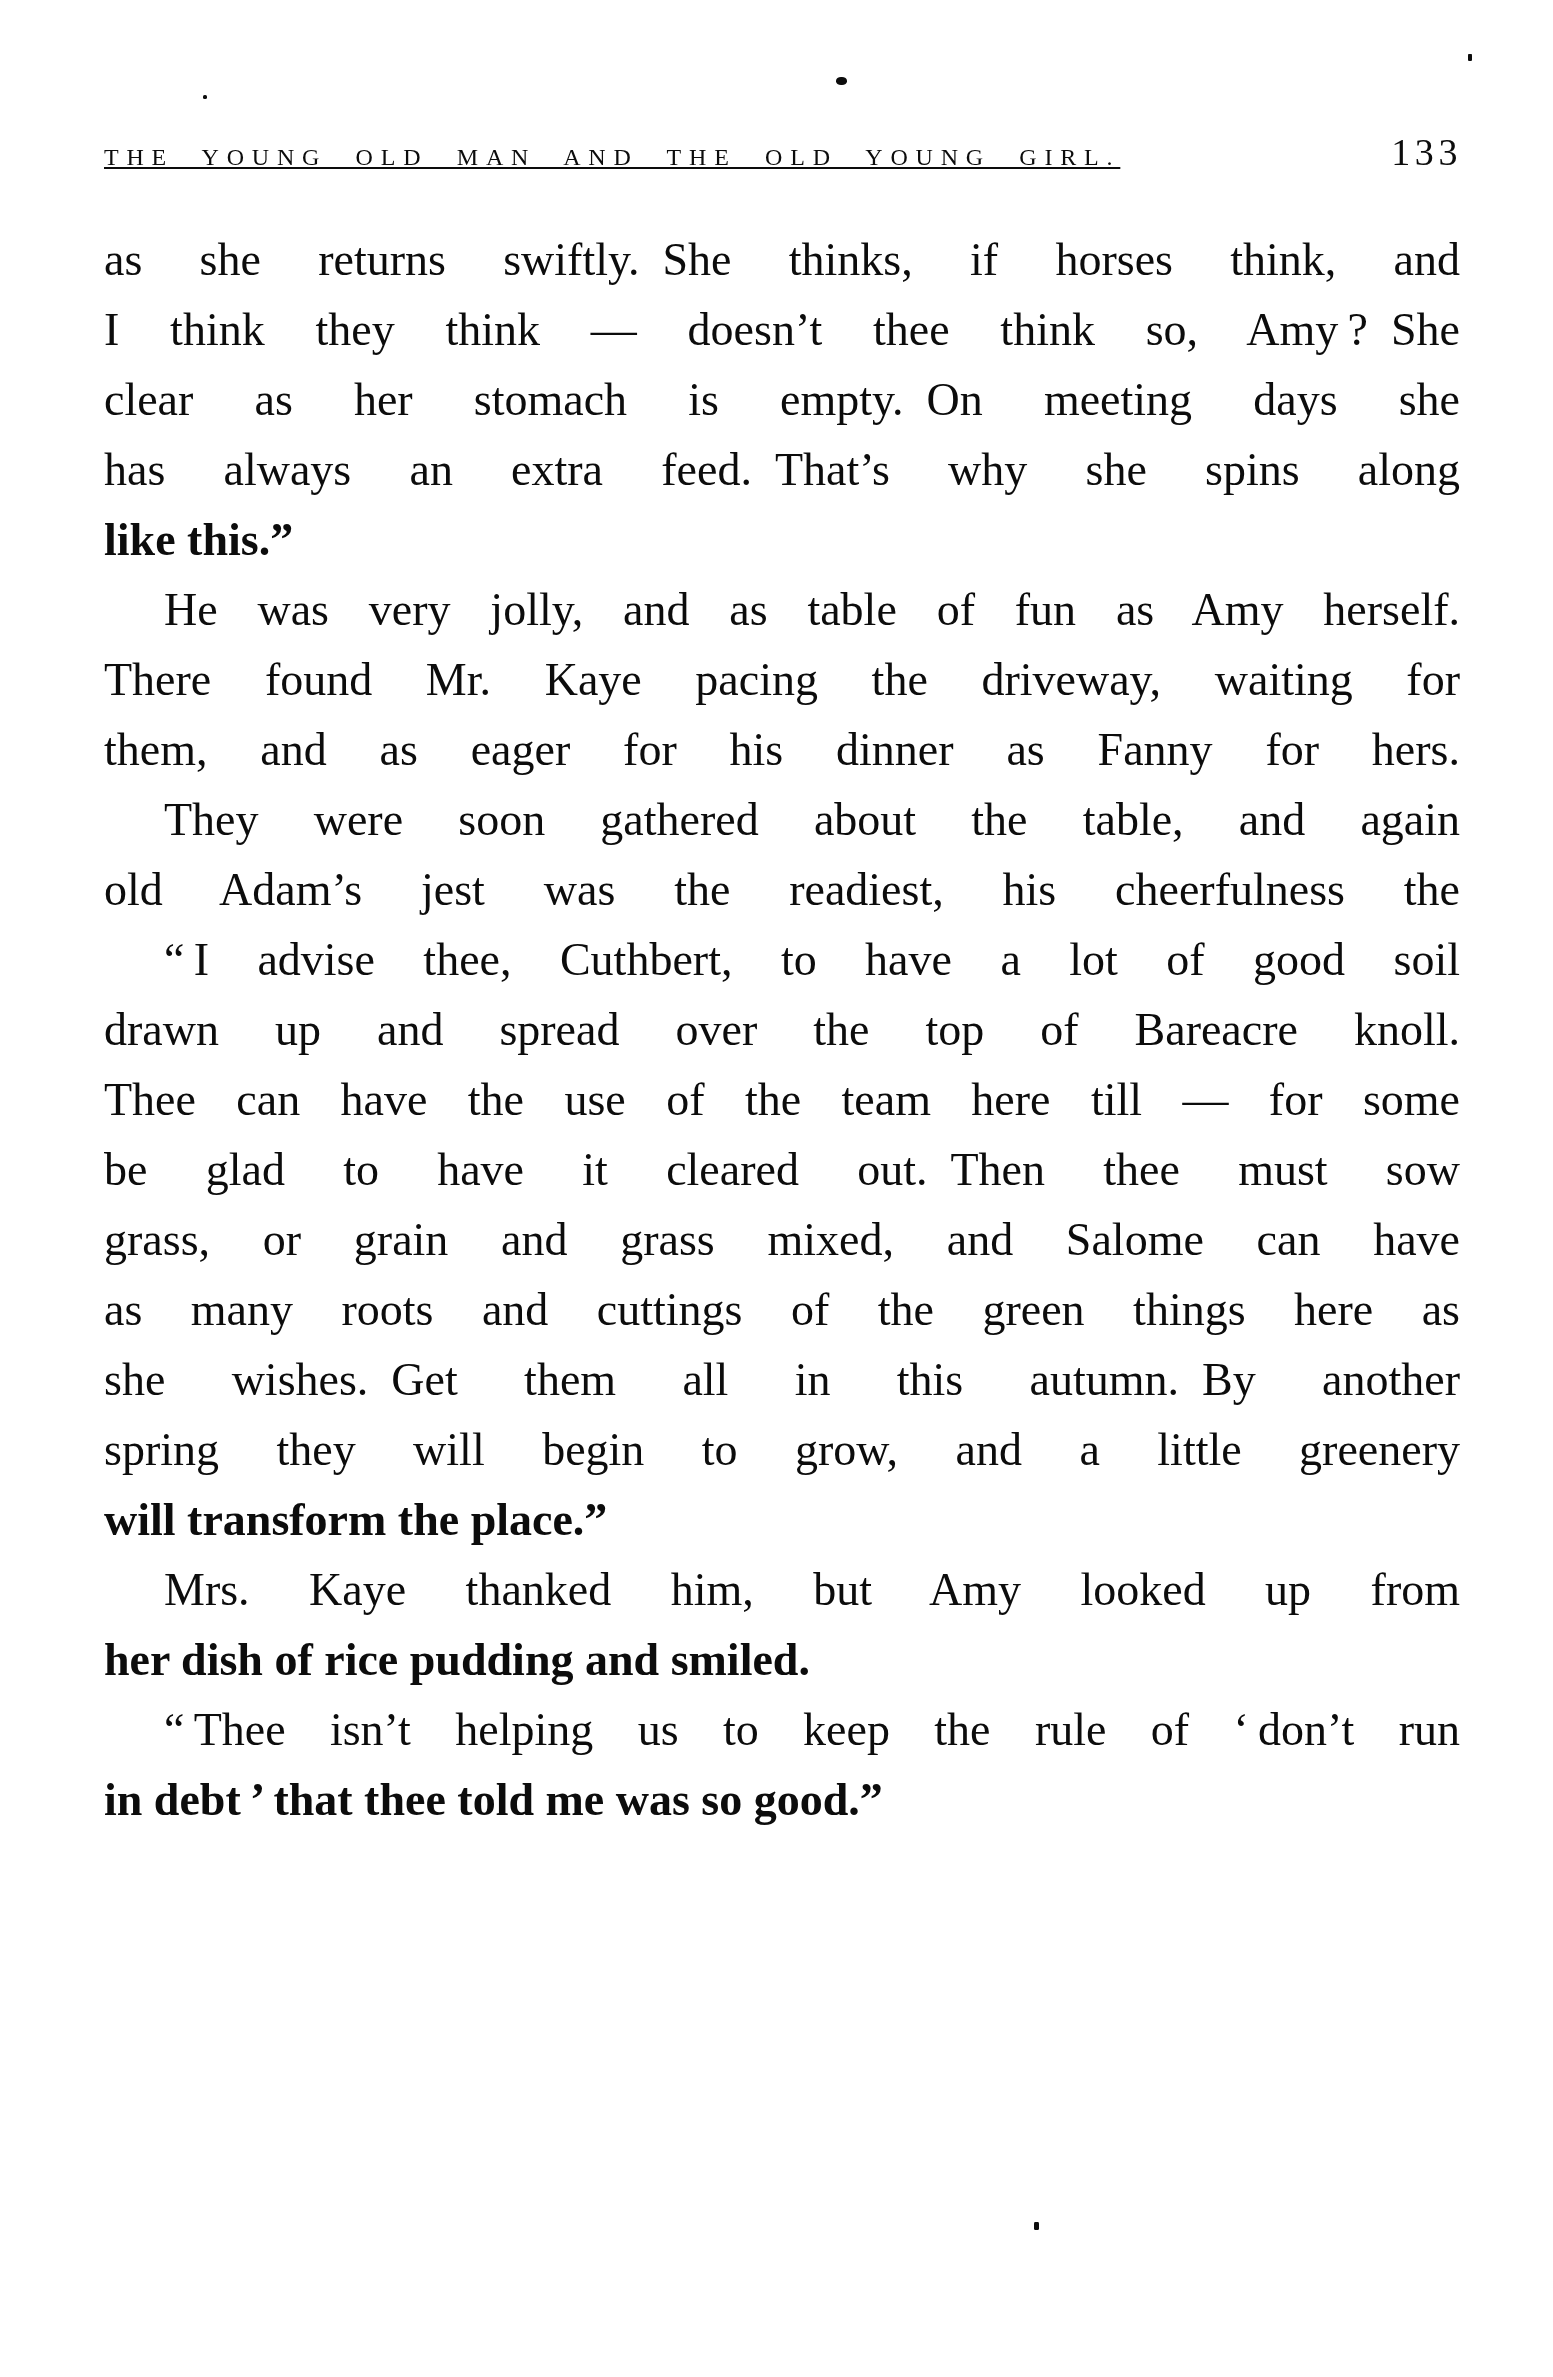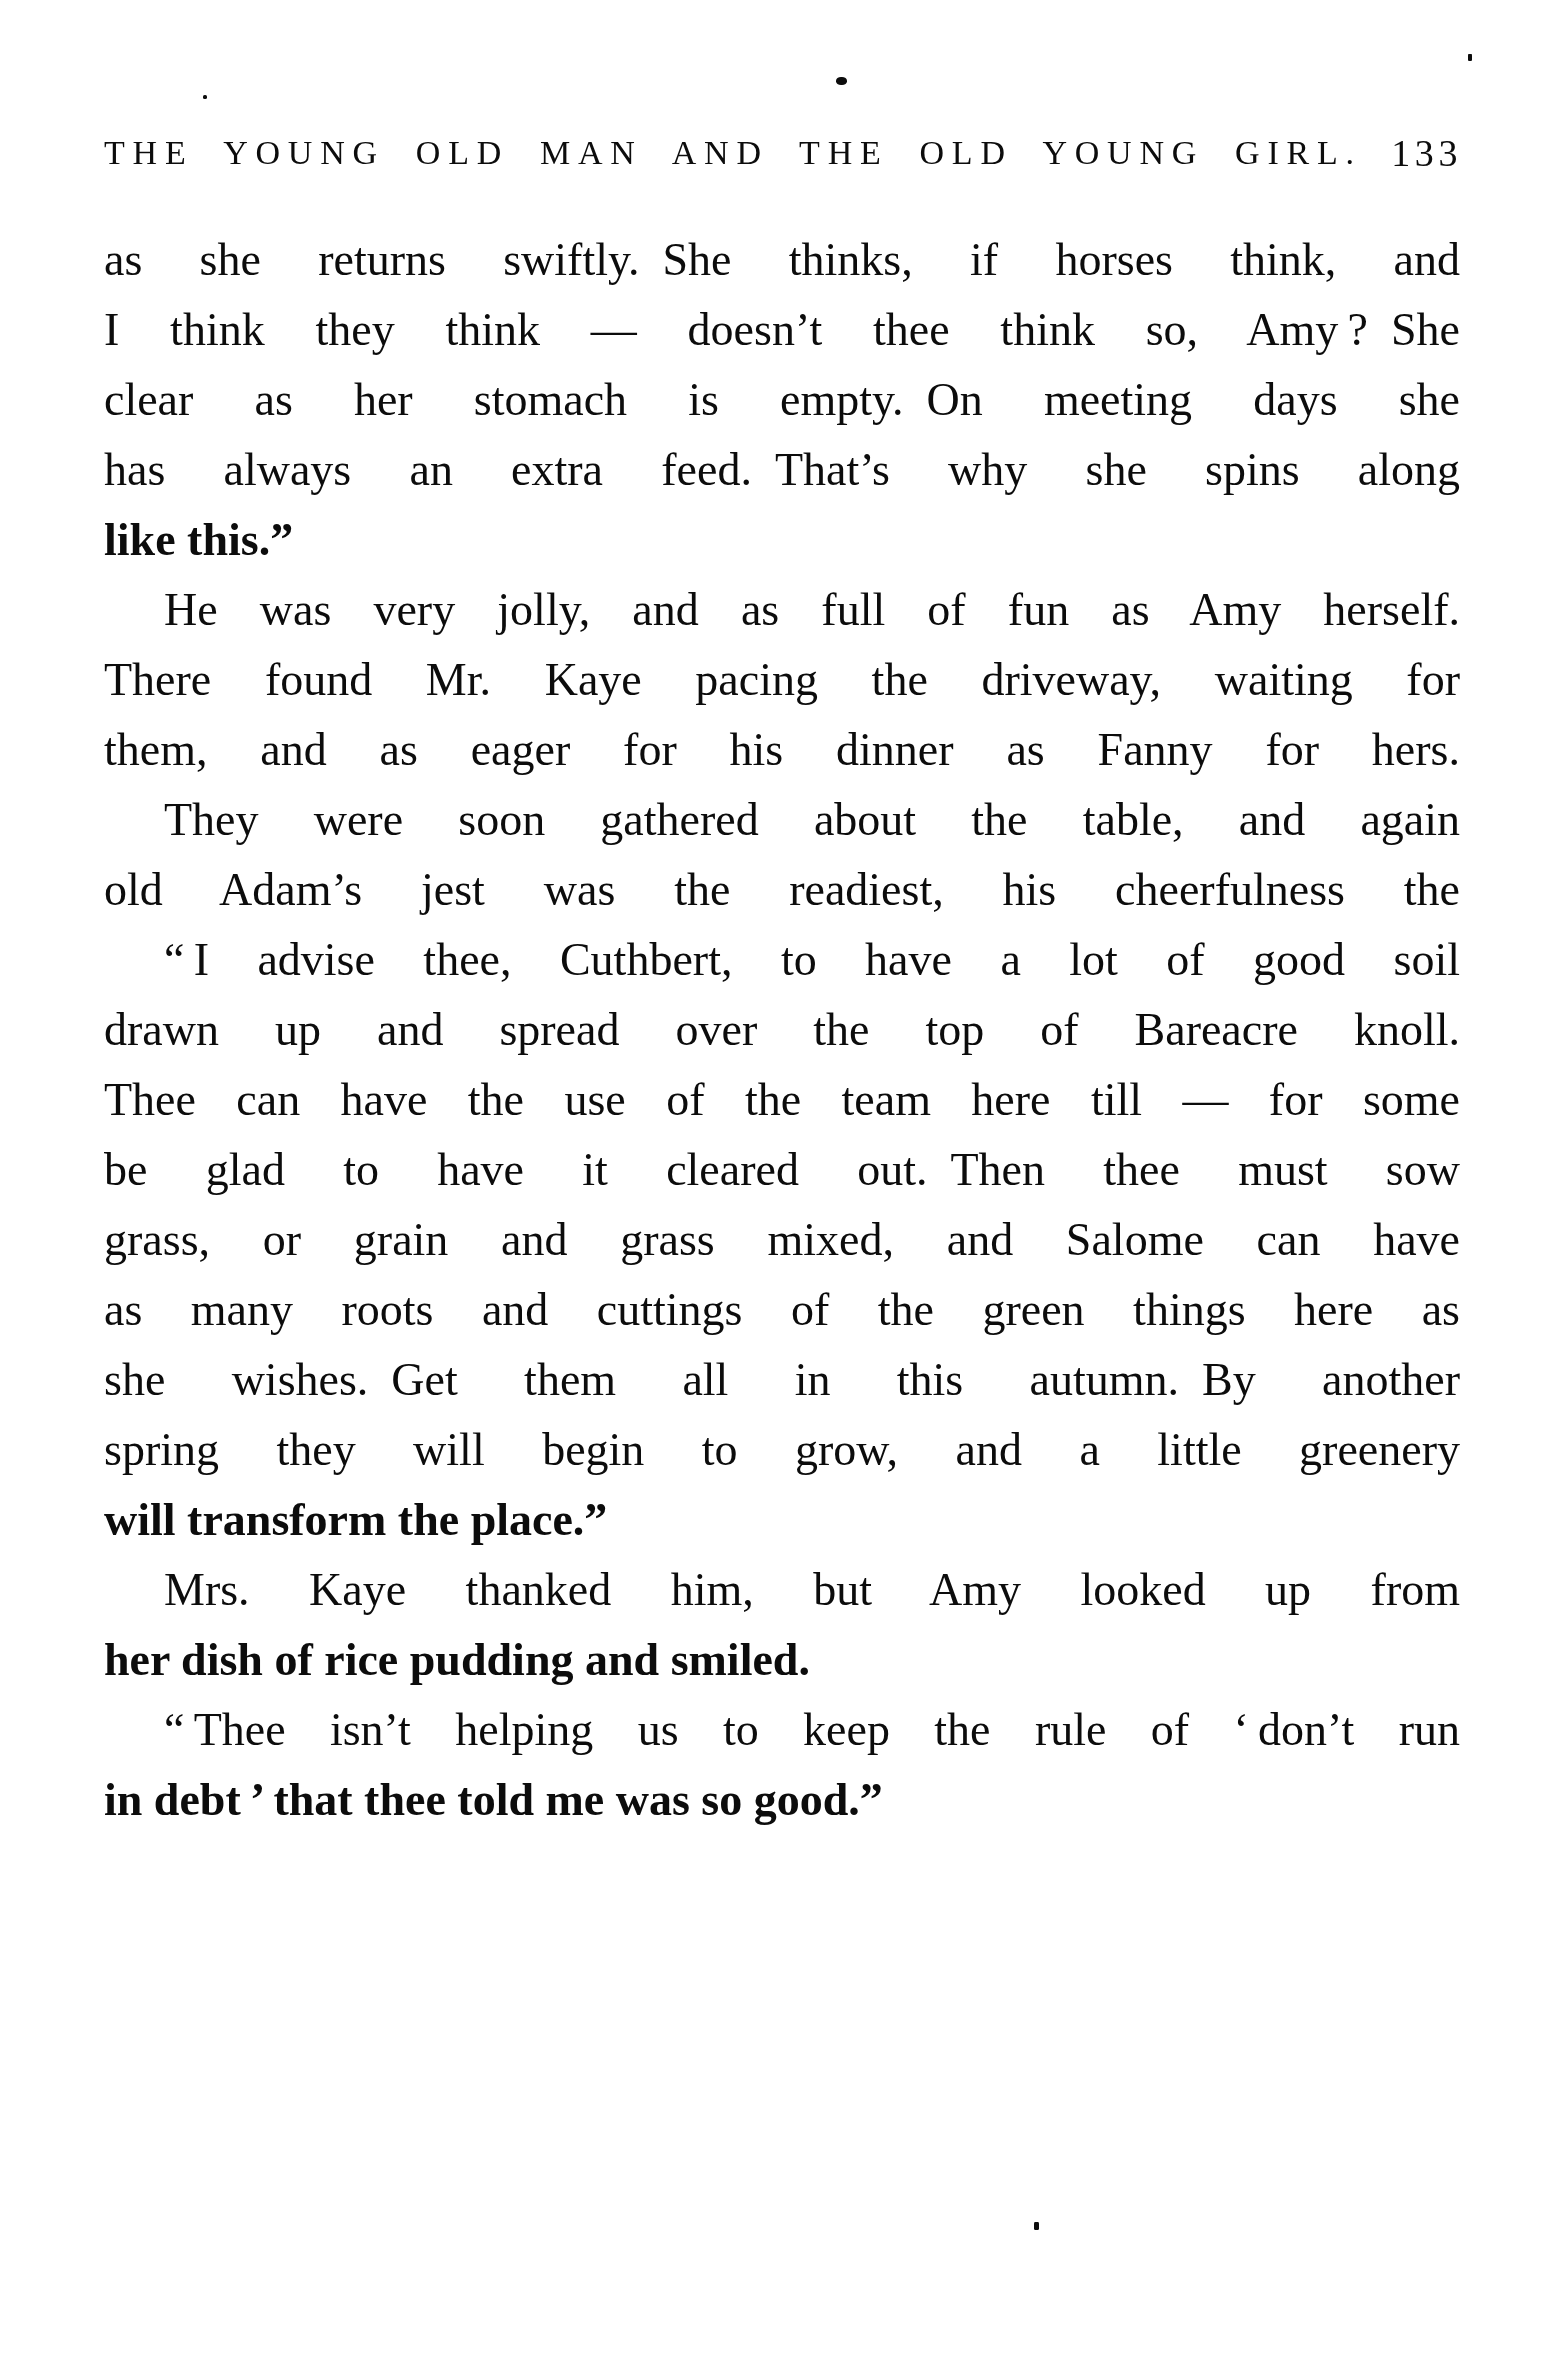--- a/index.html
+++ b/index.html
@@ -20,24 +20,25 @@
     position: absolute;
     left: 104px;
     top: 134px;
     width: 1358px;
     display: flex;
     justify-content: space-between;
     align-items: flex-end;
     white-space: nowrap;
   }
   .header-title {
-    font-size: 34px;
+    font-size: 24px;
     letter-spacing: 7.8px;
     word-spacing: 14.6px;
     line-height: 1.1;
+    text-decoration: underline;
   }
   .page-number {
     font-size: 38px;
     letter-spacing: 4.6px;
     line-height: 0.95;
   }
   .body-text {
     position: absolute;
     left: 104px;
     top: 225px;
@@ -74,21 +75,21 @@
 
   <div class="body-text">
       <div class="para">
         <div class="line">as she returns swiftly. She thinks, if horses think, and</div>
         <div class="line">I think they think — doesn’t thee think so, Amy ? She</div>
         <div class="line">clear as her stomach is empty. On meeting days she</div>
         <div class="line">has always an extra feed. That’s why she spins along</div>
         <div class="line last">like this.”</div>
       </div>
       <div class="para">
-        <div class="line indent">He was very jolly, and as full of fun as Amy herself.</div>
+        <div class="line indent">He was very jolly, and as table of fun as Amy herself.</div>
         <div class="line">There found Mr. Kaye pacing the driveway, waiting for</div>
         <div class="line">them, and as eager for his dinner as Fanny for hers.</div>
       </div>
       <div class="para">
         <div class="line indent">They were soon gathered about the table, and again</div>
         <div class="line">old Adam’s jest was the readiest, his cheerfulness the</div>
       </div>
       <div class="para">
         <div class="line indent">“ I advise thee, Cuthbert, to have a lot of good soil</div>
         <div class="line">drawn up and spread over the top of Bareacre knoll.</div>

